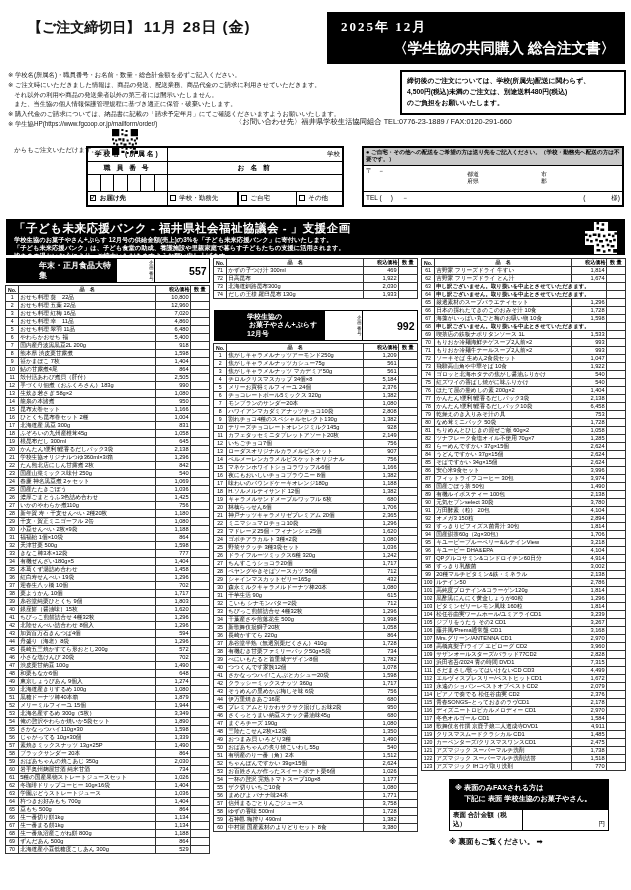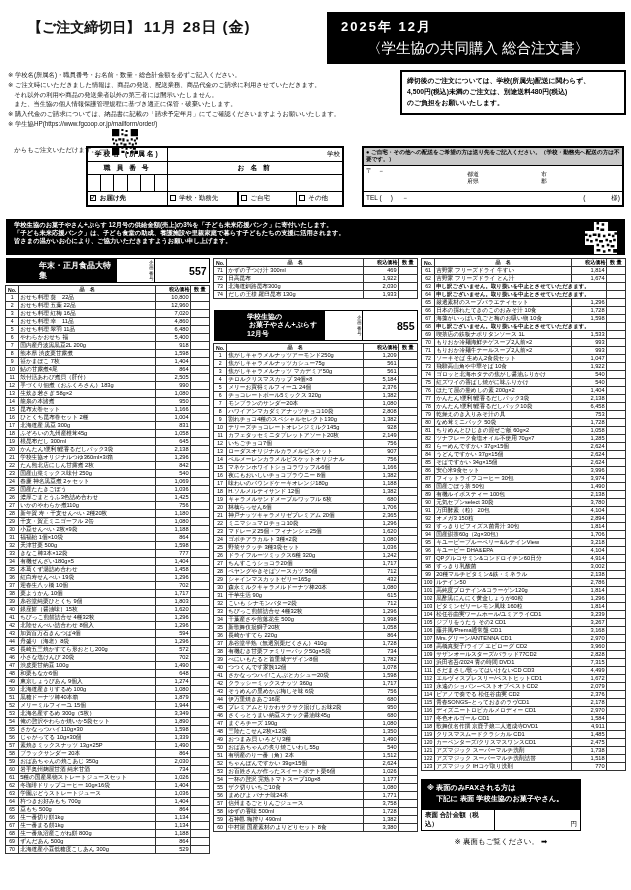--- a/index.html
+++ b/index.html
@@ -7,22 +7,22 @@
   body { font-family:"Liberation Sans","DejaVu Sans",sans-serif; }
   #page { position:relative; width:631px; height:890px; background:#fff; margin:0 auto; overflow:hidden; }
 
   
   .top-row { position:absolute; left:6px; top:12px; width:619px; display:flex; justify-content:space-between; }
   .deadline-block { padding-left:22px; padding-top:6px; }
   .deadline-line { font-size:12px; font-weight:bold; color:#111; margin-bottom:8px; white-space:nowrap; }
   .deadline-line .dl-label { font-size:14px; }
   .deadline-line .dl-value { font-size:15px; letter-spacing:1px; }
   .main-title-box { background:#000; color:#fff; width:298px; height:52px; padding:6px 10px 4px 14px; }
-  .main-title-box .ym { font-size:13px; font-weight:bold; letter-spacing:2px; }
-  .main-title-box .tt { font-size:14.5px; font-weight:normal; text-align:center; margin-top:3px; white-space:nowrap; }
+  .main-title-box .ym { font-size:13px; font-weight:bold; letter-spacing:2px;font-family:Liberation Serif, serif; }
+  .main-title-box .tt { font-size:14.5px; font-weight:bold; text-align:right; margin-top:3px; white-space:nowrap; }
 
   
   .notes { position:absolute; left:8px; top:70px; width:390px; font-size:6.3px; line-height:1.55; color:#111; }
   .notes .n { white-space:nowrap; }
   .hp-line { display:flex; align-items:flex-end; gap:4px; }
   .notice-box { position:absolute; left:400px; top:70px; width:226px; border:2px solid #000; padding:4px 5px; font-size:6.8px; font-weight:bold; line-height:1.6; }
   .contact-line { position:absolute; left:235px; top:117px; font-size:7.3px; white-space:nowrap; color:#111; }
 
   
   .qr { display:inline-block; background:#fff; }
@@ -68,27 +68,27 @@
   .items td { border:1px solid #333; font-size:5.7px; padding:0 1px; height:8px; line-height:1; overflow:hidden; white-space:nowrap; }
   .items .c-no { width:13px; text-align:center; font-size:5.2px; }
   .items .c-name { width:135px; }
   .items .c-price { width:34px; text-align:right; }
   .items .c-qty { width:19px; }
   .items td.apology { font-weight:bold; font-size:5.4px; }
 
   .spacer12 { height:11px; }
 
   
-  .fax-wrap { margin-top:8px; width:160px; }
+  .fax-wrap { margin-top:8px; margin-left:28px; width:160px; }
   .fax-note { background:#000; color:#fff; font-size:7.2px; font-weight:bold; padding:4px 6px; line-height:1.5; }
   .fax-total { border-collapse:collapse; width:100%; }
   .fax-total td { border:1.5px solid #000; font-size:6.5px; height:18px; padding:1px 3px; }
   .fax-total .t-lbl { width:46%; font-weight:bold; }
   .fax-total .t-val { text-align:right; vertical-align:bottom; }
-  .back-note { margin-top:6px; text-align:center; font-size:7.5px; font-weight:normal; }
+  .back-note { margin-top:6px; text-align:left; font-size:7.5px; font-weight:bold; }
 </style>
 </head>
 <body>
 
 <div id="page">
 
   <div class="top-row">
     <div class="deadline-block">
       <div class="deadline-line">
         <span class="dl-label">【ご注文締切日】</span>
@@ -118,20 +118,21 @@
       </span>
     </div>
   </div>
 
   <div class="notice-box">
     <div>締切後のご注文については、学校(所属先)配送に関わらず、</div>
     <div>4,500円(税込)未満のご注文は、別途送料480円(税込)</div>
     <div>のご負担をお願いいたします。</div>
   </div>
 
+  <div class="contact-line">〈お問い合わせ先〉福井県学校生活協同組合 TEL:0776-23-1889 / FAX:0120-291-660</div>
 
   <div class="form-area">
     <table class="grid school-table">
       <tbody>
           <tr>
         <td class="lbl" style="width:80px">学校名 (所属名)</td>
         <td class="gakko-cell" colspan="2">
           <span>学校</span>
         </td>
       </tr>
@@ -211,20 +212,21 @@
         <td colspan="2" style="border-left:none;text-align:right">
           <span>(　　　　様)</span>
         </td>
       </tr>
     </tbody>
       </table>
   </div>
 
   <div class="support">
     <div class="texts">
+      <div class="s-title">「子ども未来応援バンク - 福井県社会福祉協議会 - 」支援企画</div>
       <div class="s-line">学校生協のお菓子やさん+ぷらす 12月号の供給金額(売上)の3%を「子ども未来応援バンク」に寄付いたします。</div>
       <div class="s-line">「子ども未来応援バンク」は、子ども食堂の助成、養護施設や里親家庭で暮らす子どもたちの支援に活用されます。</div>
       <div class="s-line">皆さまの温かいお心により、ご協力いただきますようお願い申し上げます。</div>
     </div>
     <span class="qr">
       <svg width="32" height="32" viewBox="0 0 25 25">
         <rect width="25" height="25" fill="#fff"></rect>
         <path fill="#000" d="M0 0h7v7H0zM2 2h3v3H2zM18 0h7v7h-7zM20 2h3v3h-3zM0 18h7v7H0zM2 20h3v3H2zM9 0h2v2H9zM13 1h2v2h-2zM9 4h2v2H9zM12 5h3v2h-3zM0 9h2v2H0zM3 10h2v2H3zM6 9h3v2H6zM10 9h2v3h-2zM14 10h2v2h-2zM18 9h2v2h-2zM21 10h2v2h-2zM23 8h2v2h-2zM1 13h2v2H1zM4 14h2v2H4zM8 13h2v2H8zM11 14h3v2h-3zM16 13h2v2h-2zM19 14h2v2h-2zM22 13h2v2h-2zM9 17h2v2H9zM13 18h2v2h-2zM17 17h2v2h-2zM20 18h3v2h-3zM9 21h3v2H9zM14 22h2v2h-2zM18 21h2v2h-2zM22 21h3v3h-3z"></path>
       </svg>
     </span>
@@ -717,21 +719,21 @@
       <div class="spacer12"></div>
 
       <table class="plan-table">
         <tbody>
             <tr>
           <td class="plan-title small">
             <span>学校生協の</span><br>
             &nbsp;<span>お菓子やさん+ぷらす 12月号</span>
           </td>
           <td class="plan-label">企画<br>番号</td>
-          <td class="plan-no">855</td>
+          <td class="plan-no">992</td>
         </tr>
       </tbody>
         </table>
       <table class="items">
         <thead>
           <tr>
             <th class="c-no">No.</th>
             <th class="c-name">品　名</th>
             <th class="c-price">税込価格</th>
             <th class="c-qty">数 量</th>

